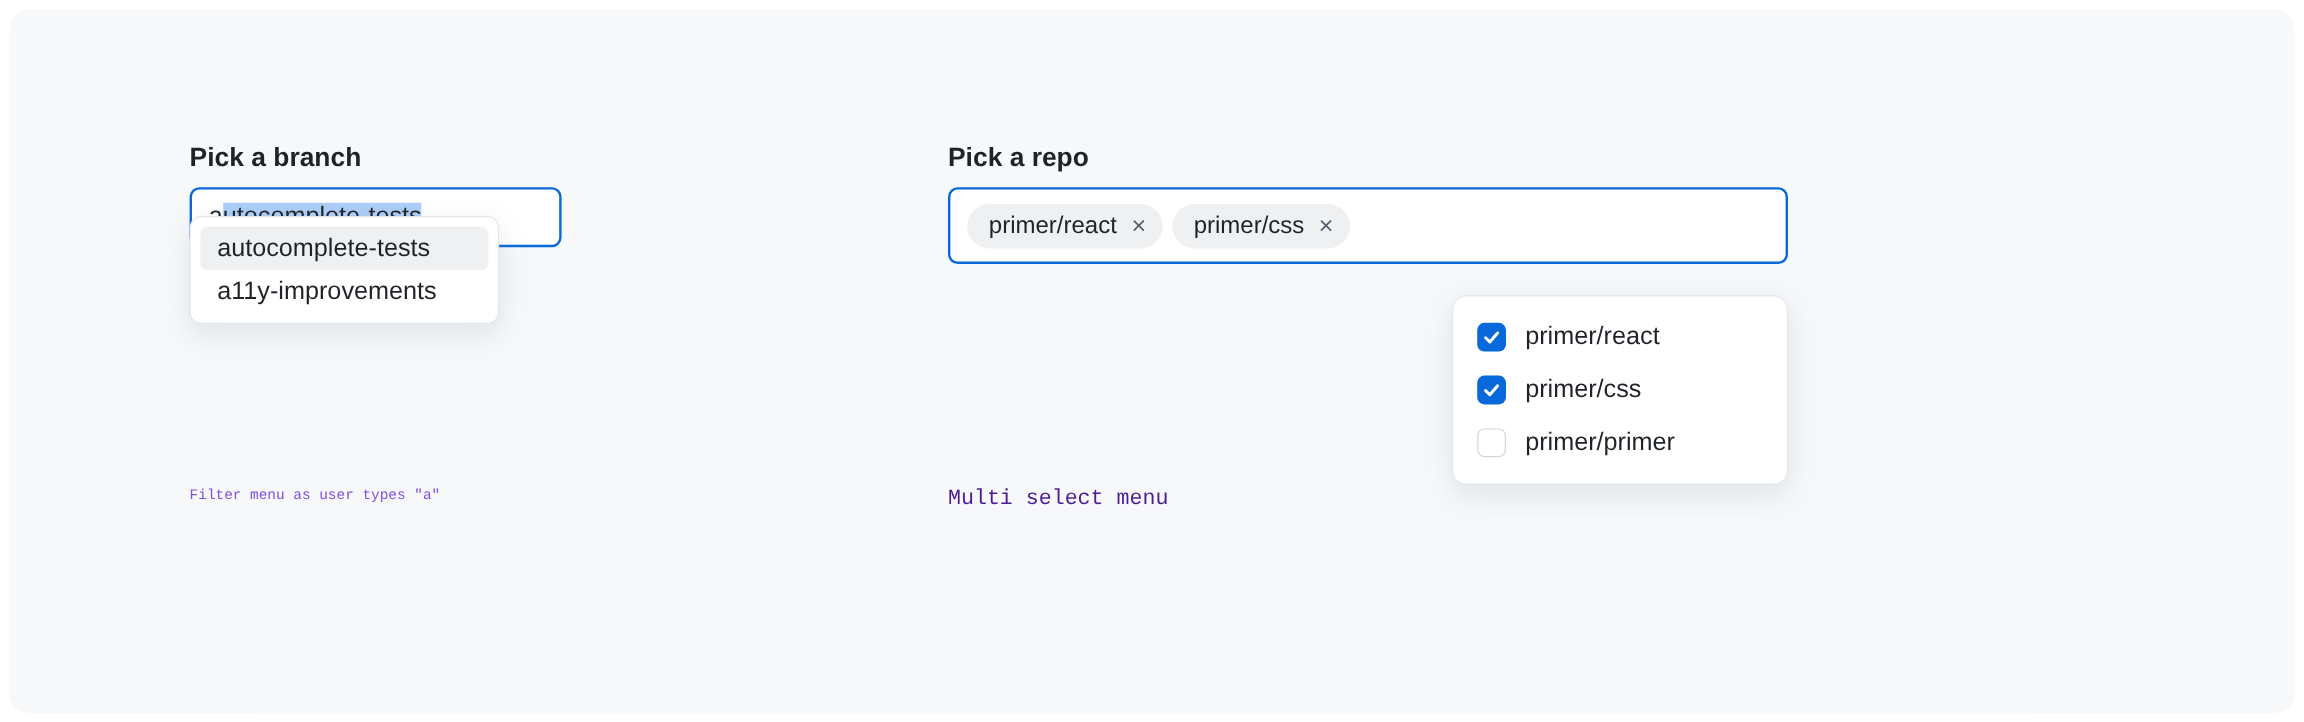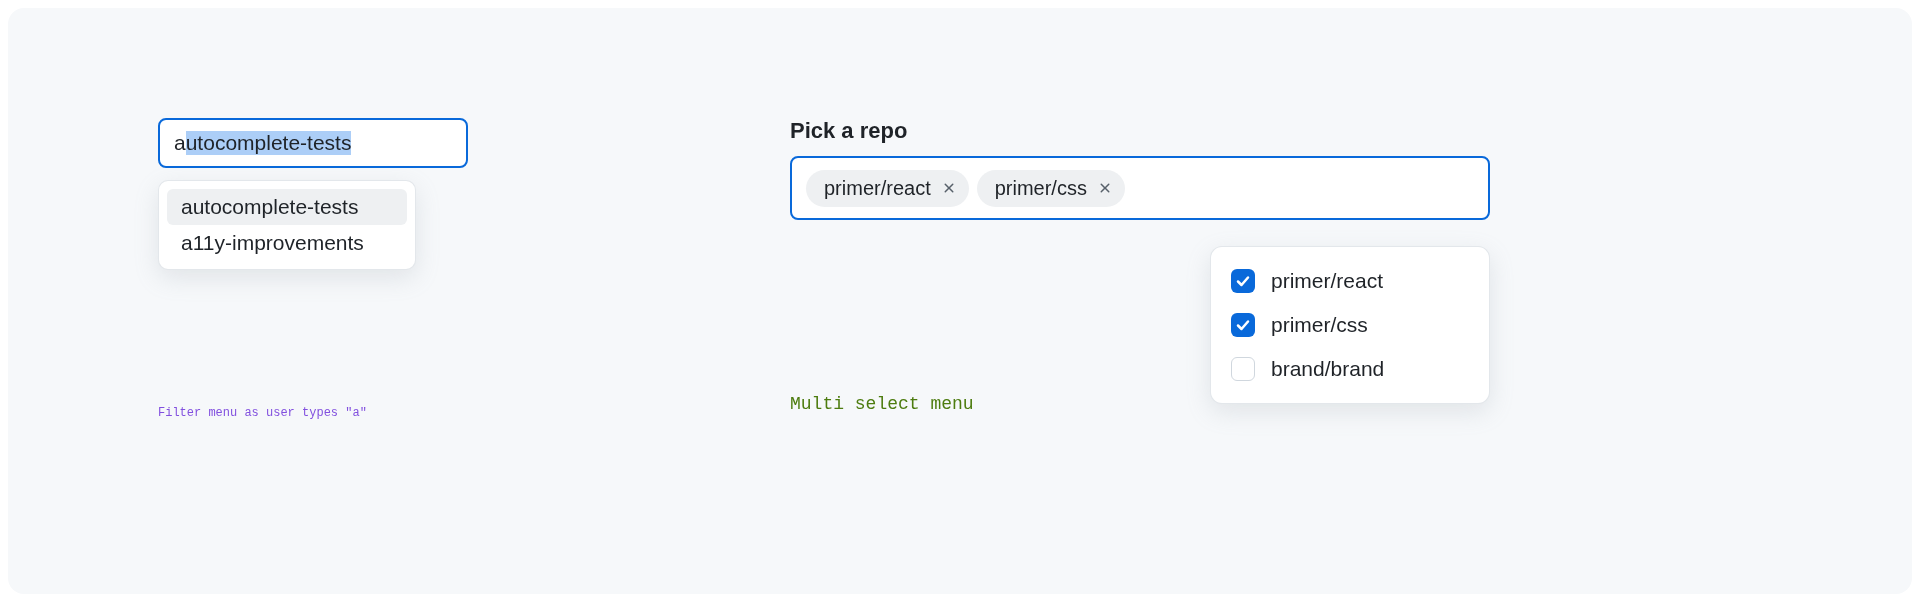--- a/index.html
+++ b/index.html
@@ -163,33 +163,34 @@
       border: 1.5px solid #d0d7de;
       background: #ffffff;
     }
     .checkbox svg {
       width: 16px;
       height: 16px;
       color: #ffffff;
     }
     .caption-right {
       position: absolute;
-      top: 276px;
+      top: 288px;
       left: 0;
       font-family: "SFMono-Regular", Consolas, "Liberation Mono", Menlo, monospace;
       font-size: 18px;
-      color: #4d7c0f;
+      color: #4c1d95;
     }
   </style>
 </head>
 <body>
 
 <div class="canvas">
 
   <div class="example example-left">
+    <div class="label">Pick a branch</div>
 
     <div class="input-wrap">
       <span class="typed-text">
         <span class="typed-prefix">a</span>
           <span class="typed-selection">utocomplete-tests</span>
       </span>
     </div>
 
     <div class="dropdown">
       <div class="dropdown-item active">autocomplete-tests</div>
@@ -233,20 +234,20 @@
       <div class="check-item">
         <span class="checkbox checked">
           <svg viewBox="0 0 16 16" fill="none" stroke="currentColor" stroke-width="2.5" stroke-linecap="round" stroke-linejoin="round">
               <path d="M3 8.5 L6.5 12 L13 4.5"></path>
             </svg>
         </span>
         <span>primer/css</span>
       </div>
       <div class="check-item">
         <span class="checkbox unchecked"></span>
-        <span>brand/brand</span>
+        <span>primer/primer</span>
       </div>
     </div>
 
     <div class="caption-right">Multi select menu</div>
   </div>
 
 </div>
 
 </body></html>

